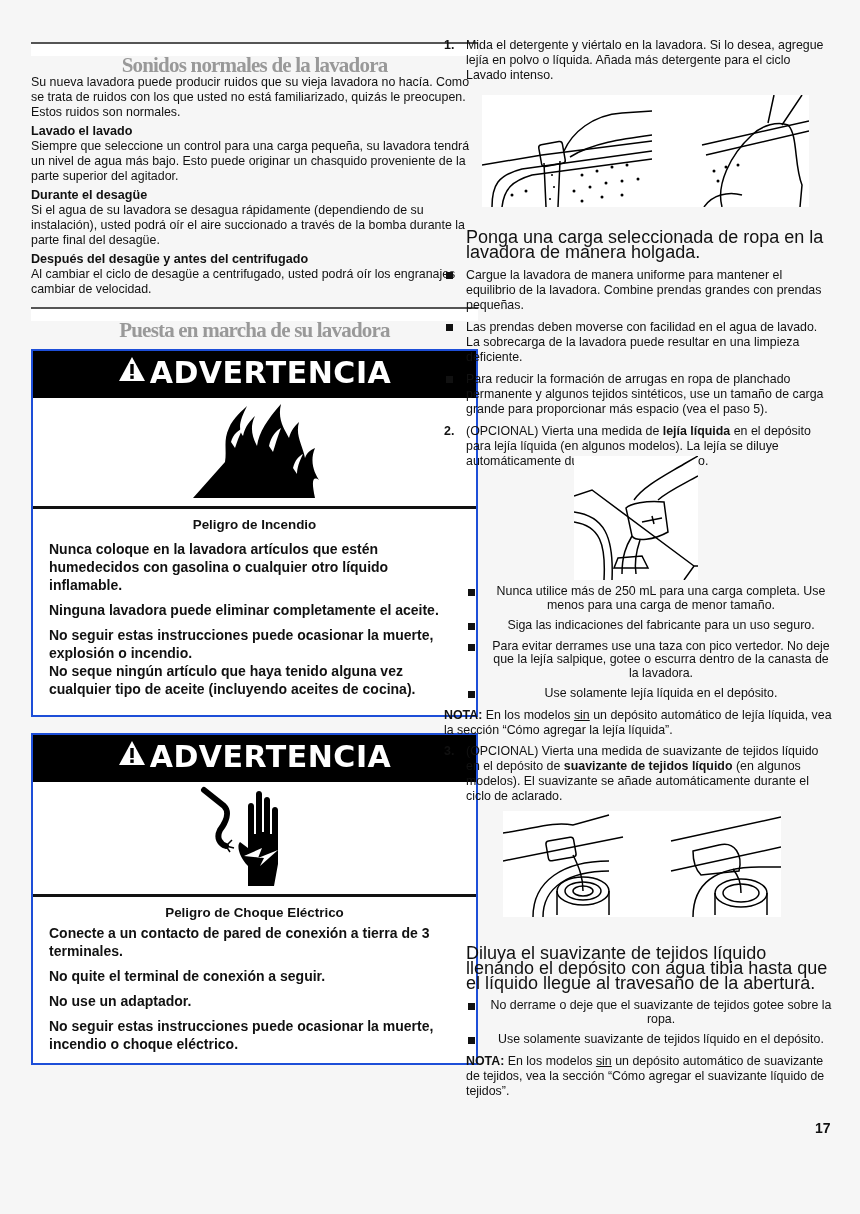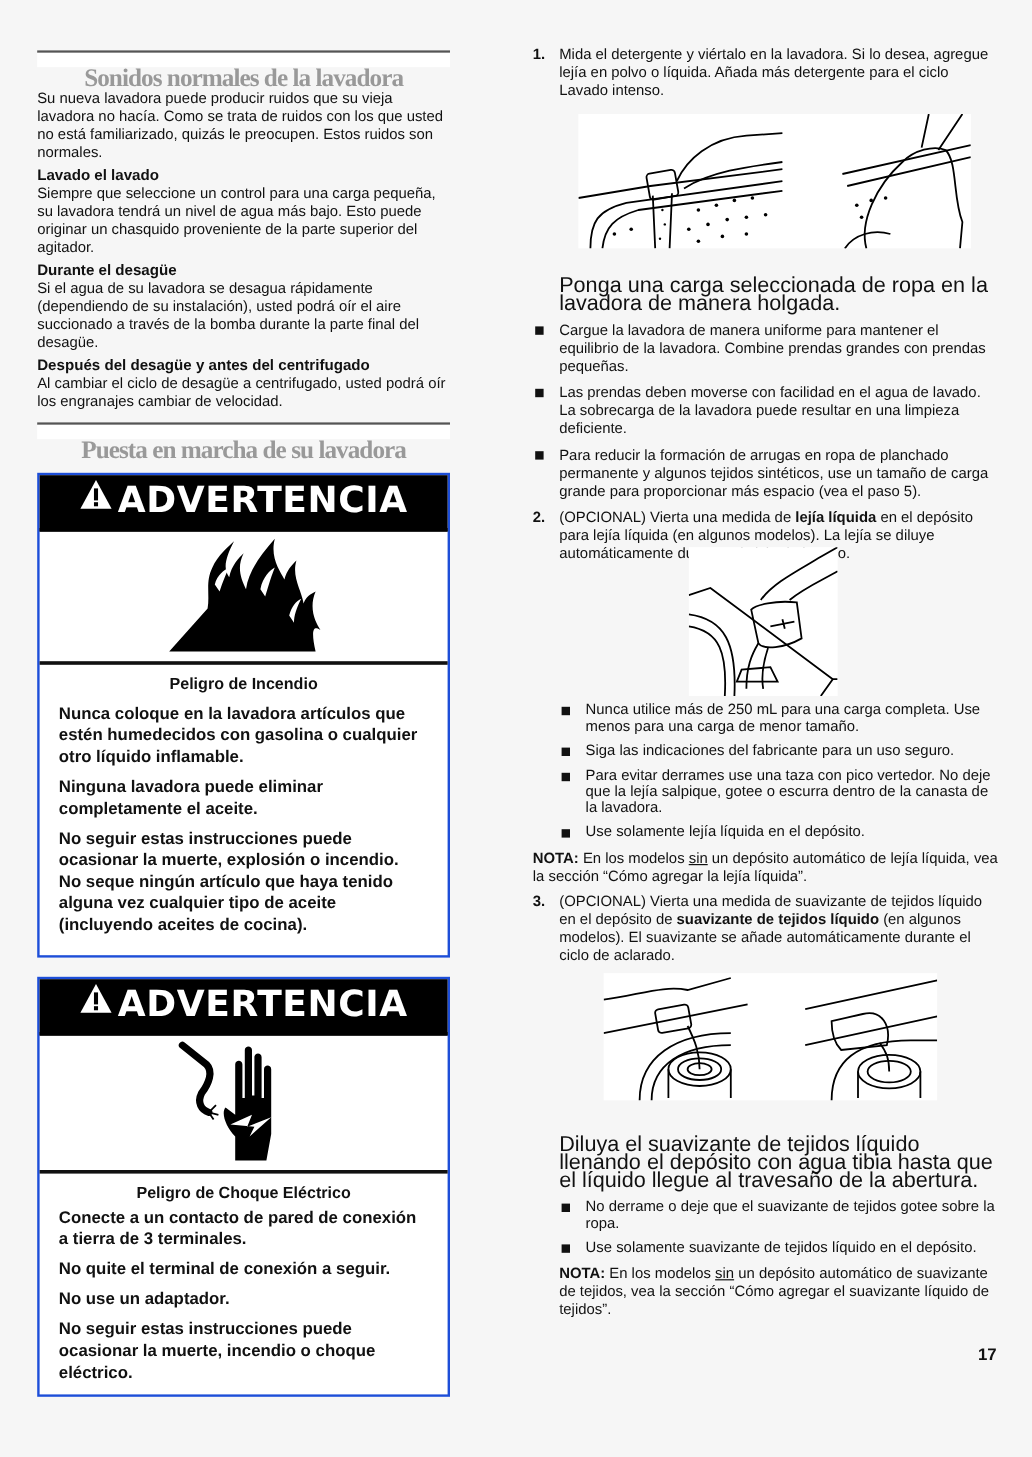--- a/index.html
+++ b/index.html
@@ -1,21 +1,21 @@
 <!DOCTYPE html>
 <html><head>
 <meta charset="utf-8">
 <style>
   html, body { margin: 0; padding: 0; }
   body {
     width: 860px; height: 1214px; background: #f6f6f6;
     font-family: "Liberation Sans", sans-serif; color: #111;
     position: relative; overflow: hidden;
   }
-  .col-left { position: absolute; left: 31px; top: 42px; width: 344px; }
+  .col-left { position: absolute; left: 31px; top: 42px; width: 447px; }
   .col-right { position: absolute; left: 444px; top: 38px; width: 390px; }
 
   .rule { height: 2px; background: #555; }
   .rule-white { height: 12px; background: #fff; }
   .section-title {
     font-family: "Liberation Serif", serif; font-weight: bold;
     font-size: 21px; color: #999; text-align: center; letter-spacing: -0.8px;
     margin: 0; line-height: 22px;
   }
   .para { font-size: 12.4px; line-height: 15px; margin: 0 0 4px 0; }
@@ -33,21 +33,21 @@
   .warn-header .tri { display: inline-block; vertical-align: middle; margin-right: 4px; position: relative; top: -3px; }
   .warn-icon-area { height: 108px; display: flex; align-items: center; justify-content: center; border-bottom: 3px solid #111; }
   .warn-body { padding: 8px 16px 10px 16px; }
   .warn-caption { text-align: center; font-weight: bold; font-size: 13.4px; margin: 0 0 8px 0; }
   .warn-line { font-weight: bold; font-size: 14px; line-height: 18px; margin: 0 0 7px 0; }
 
   .step { position: relative; padding-left: 22px; font-size: 12.4px; line-height: 15px; margin: 0 0 6px 0; }
   .step .num { position: absolute; left: 0; top: 0; font-weight: bold; }
   .bullet { position: relative; padding-left: 22px; font-size: 12.4px; line-height: 15px; margin: 0 0 7px 0; }
   .bullet::before { content: ""; position: absolute; left: 2px; top: 4px; width: 7px; height: 7px; background: #111; }
-  .bullet.inset { margin-left: 22px; line-height: 13.5px; }
+  .bullet.inset { margin-left: 22px; line-height: 13.5px; text-align: center; }
   .plain-indent { padding-left: 22px; font-size: 18px; line-height: 15px; margin: 16px 0 8px 0; }
   .nota { font-size: 12.4px; line-height: 15px; margin: 0 0 6px 0; }
   .nota b { font-weight: bold; }
   .nota u { text-decoration: underline; }
 
   .illus { background: #fff; position: absolute; }
   .page-num { position: absolute; left: 815px; top: 1120px; font-weight: bold; font-size: 14px; }
 </style>
 </head>
 <body>

